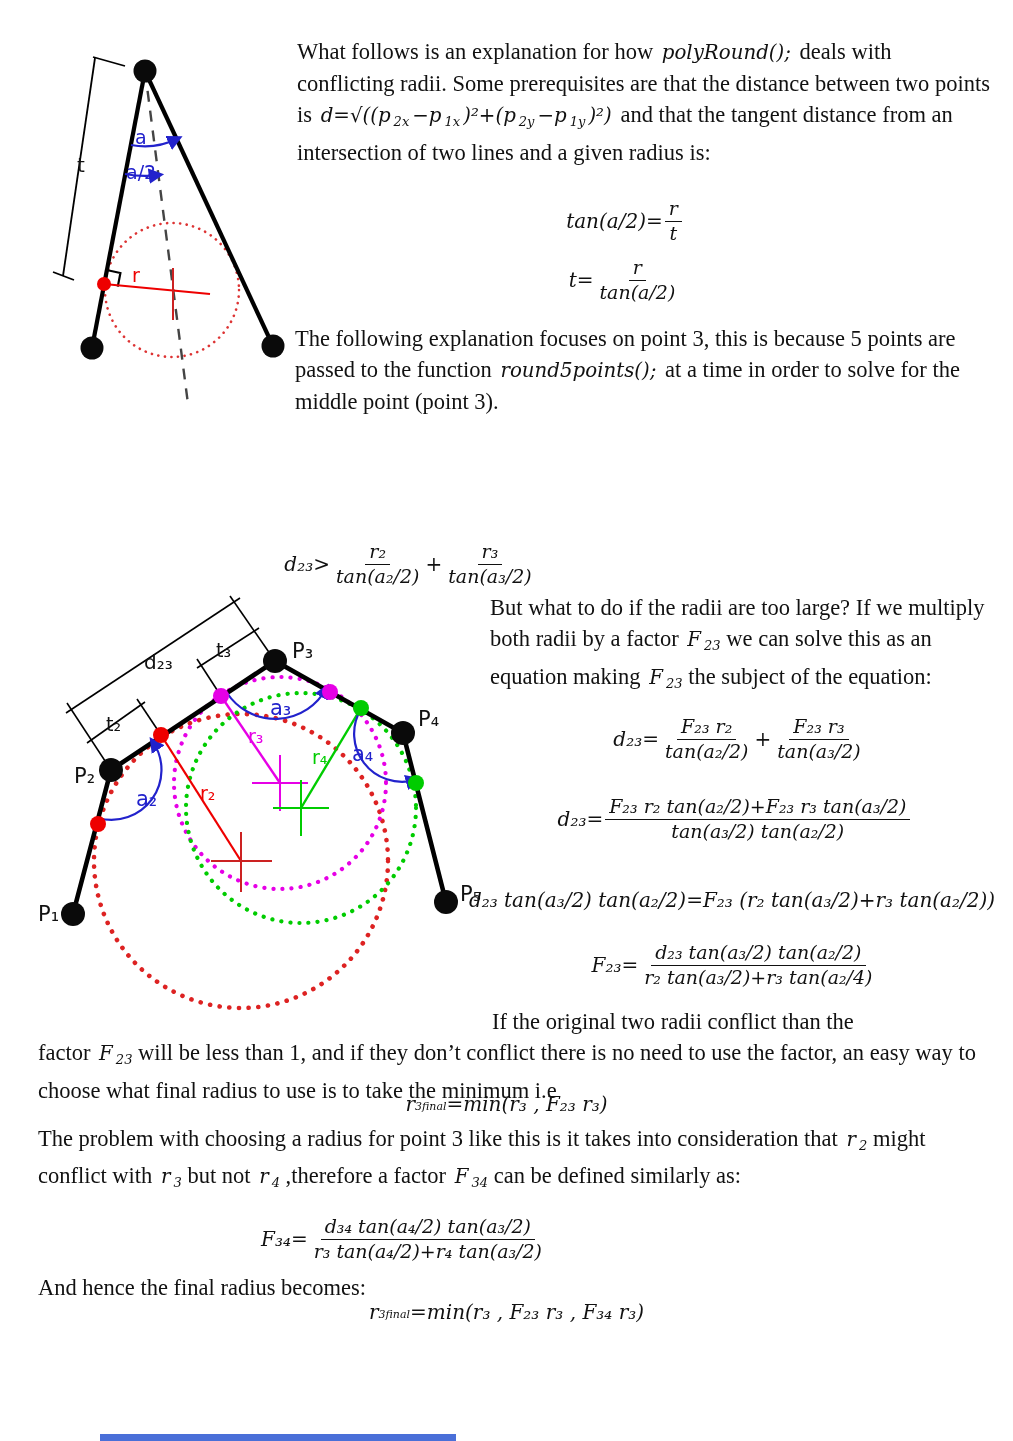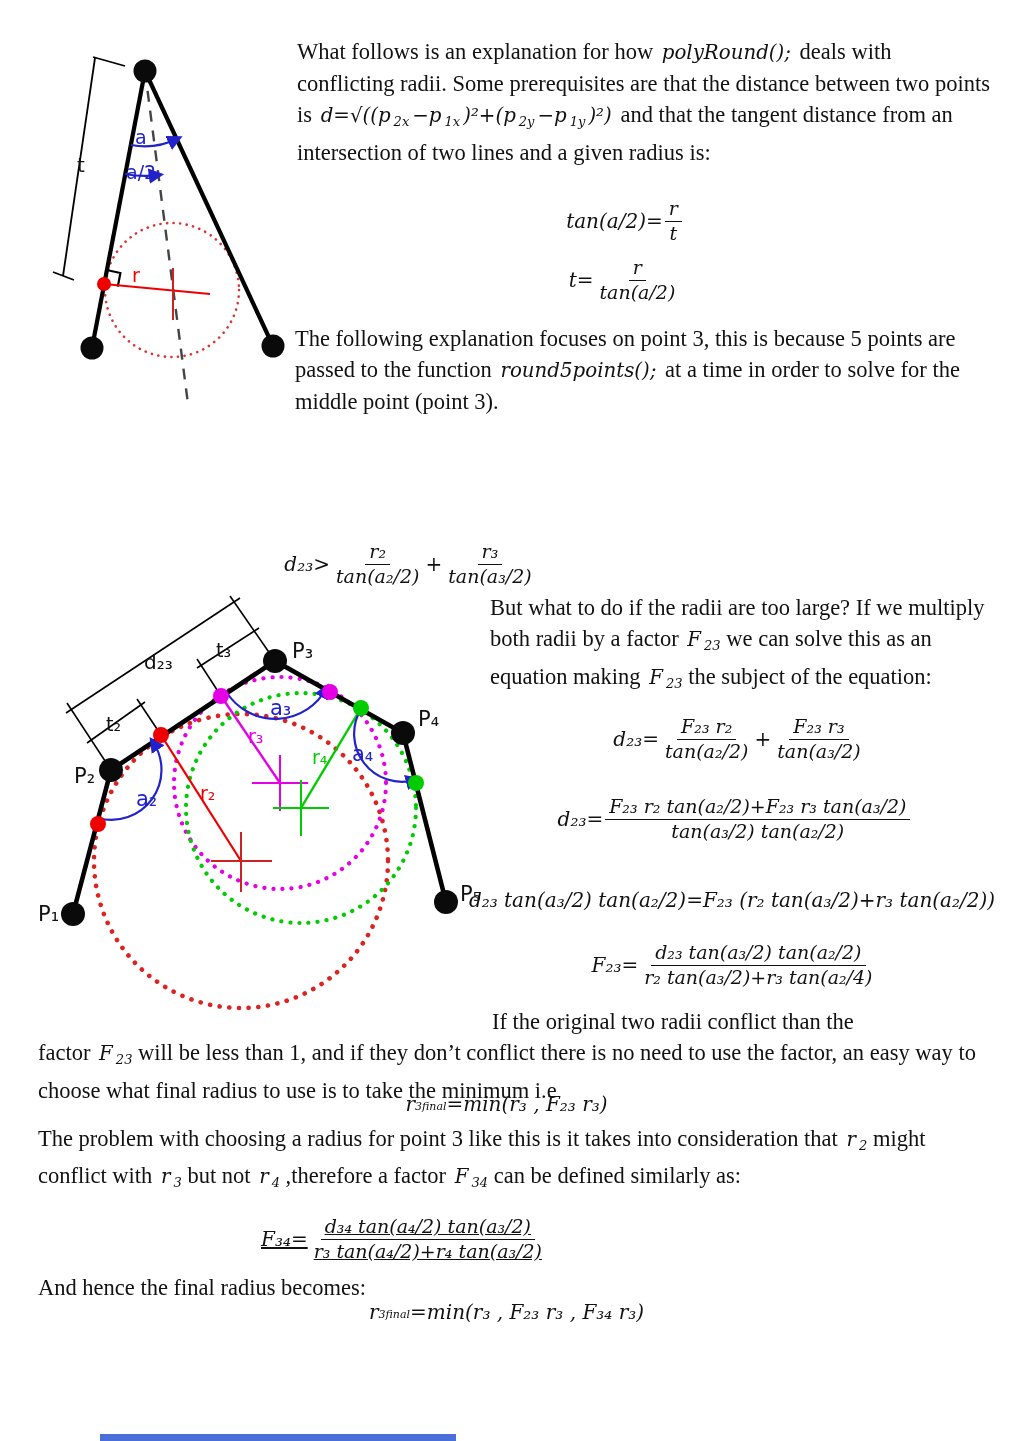--- a/index.html
+++ b/index.html
@@ -208,21 +208,21 @@
   <div class="eq-row" style="left:0;top:1092px;width:1013px;">
     <div class="eq">
         <span class="eq-t">r</span>
         <sub class="eq-sub">3final</sub>
         <span class="eq-t">=min(r₃ , F₂₃ r₃)</span>
       </div>
   </div>
 
   <div class="para" style="left:38px;top:1124px;width:958px;line-height:30px;"><span class="seg-t">The problem with choosing a radius for point 3 like this is it takes into consideration that </span><span class="seg-m">r</span><span class="seg-sb">2</span><span class="seg-t"> might conflict with </span><span class="seg-m">r</span><span class="seg-sb">3</span><span class="seg-t"> but not </span><span class="seg-m">r</span><span class="seg-sb">4</span><span class="seg-t"> ,therefore a factor </span><span class="seg-m">F</span><span class="seg-sb">34</span><span class="seg-t"> can be defined similarly as:</span></div>
 
-  <div class="eq-row" style="left:0;top:1216px;width:809px;text-decoration:underline;">
+  <div class="eq-row" style="left:0;top:1216px;width:809px;">
     <div class="eq">
         <span class="eq-t">F₃₄=</span>
         <span class="frac">
           <span class="num">d₃₄ tan(a₄/2) tan(a₃/2)</span>
           <span class="den">r₃ tan(a₄/2)+r₄ tan(a₃/2)</span>
         </span>
       </div>
   </div>
 
   <div class="para" style="left:38px;top:1272px;width:620px;"><span class="seg-t">And hence the final radius becomes:</span></div>

